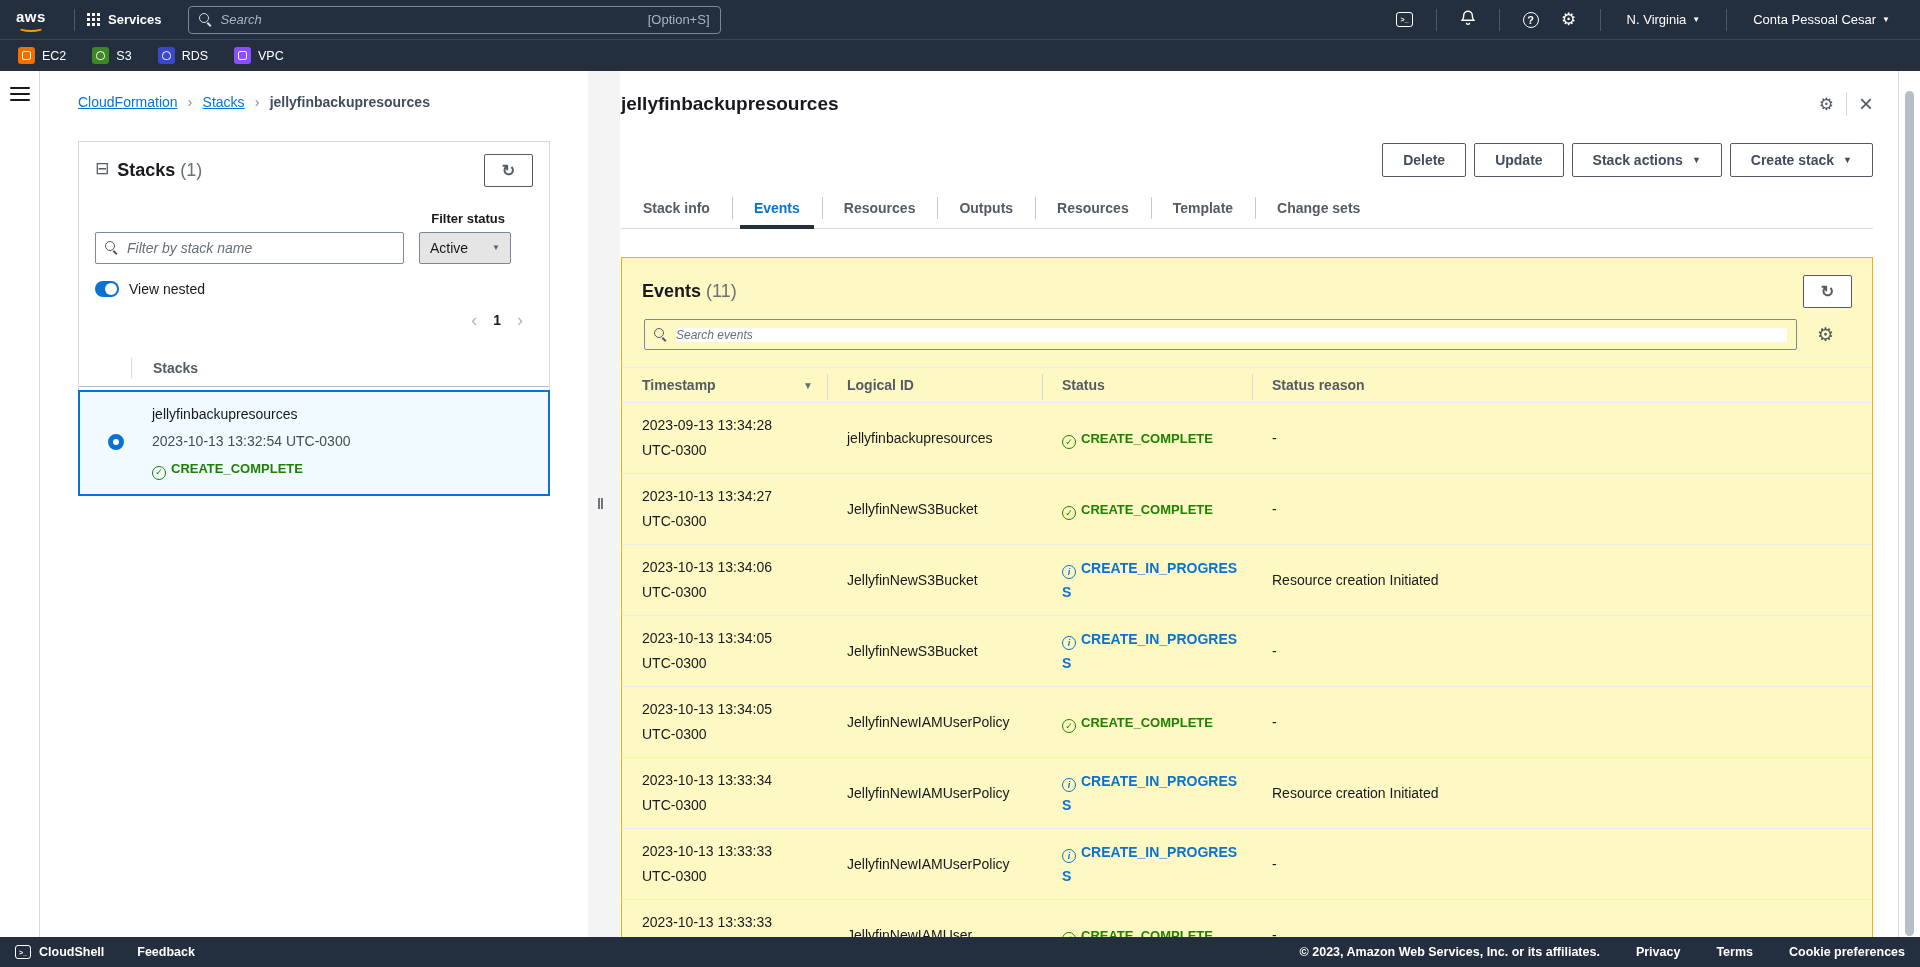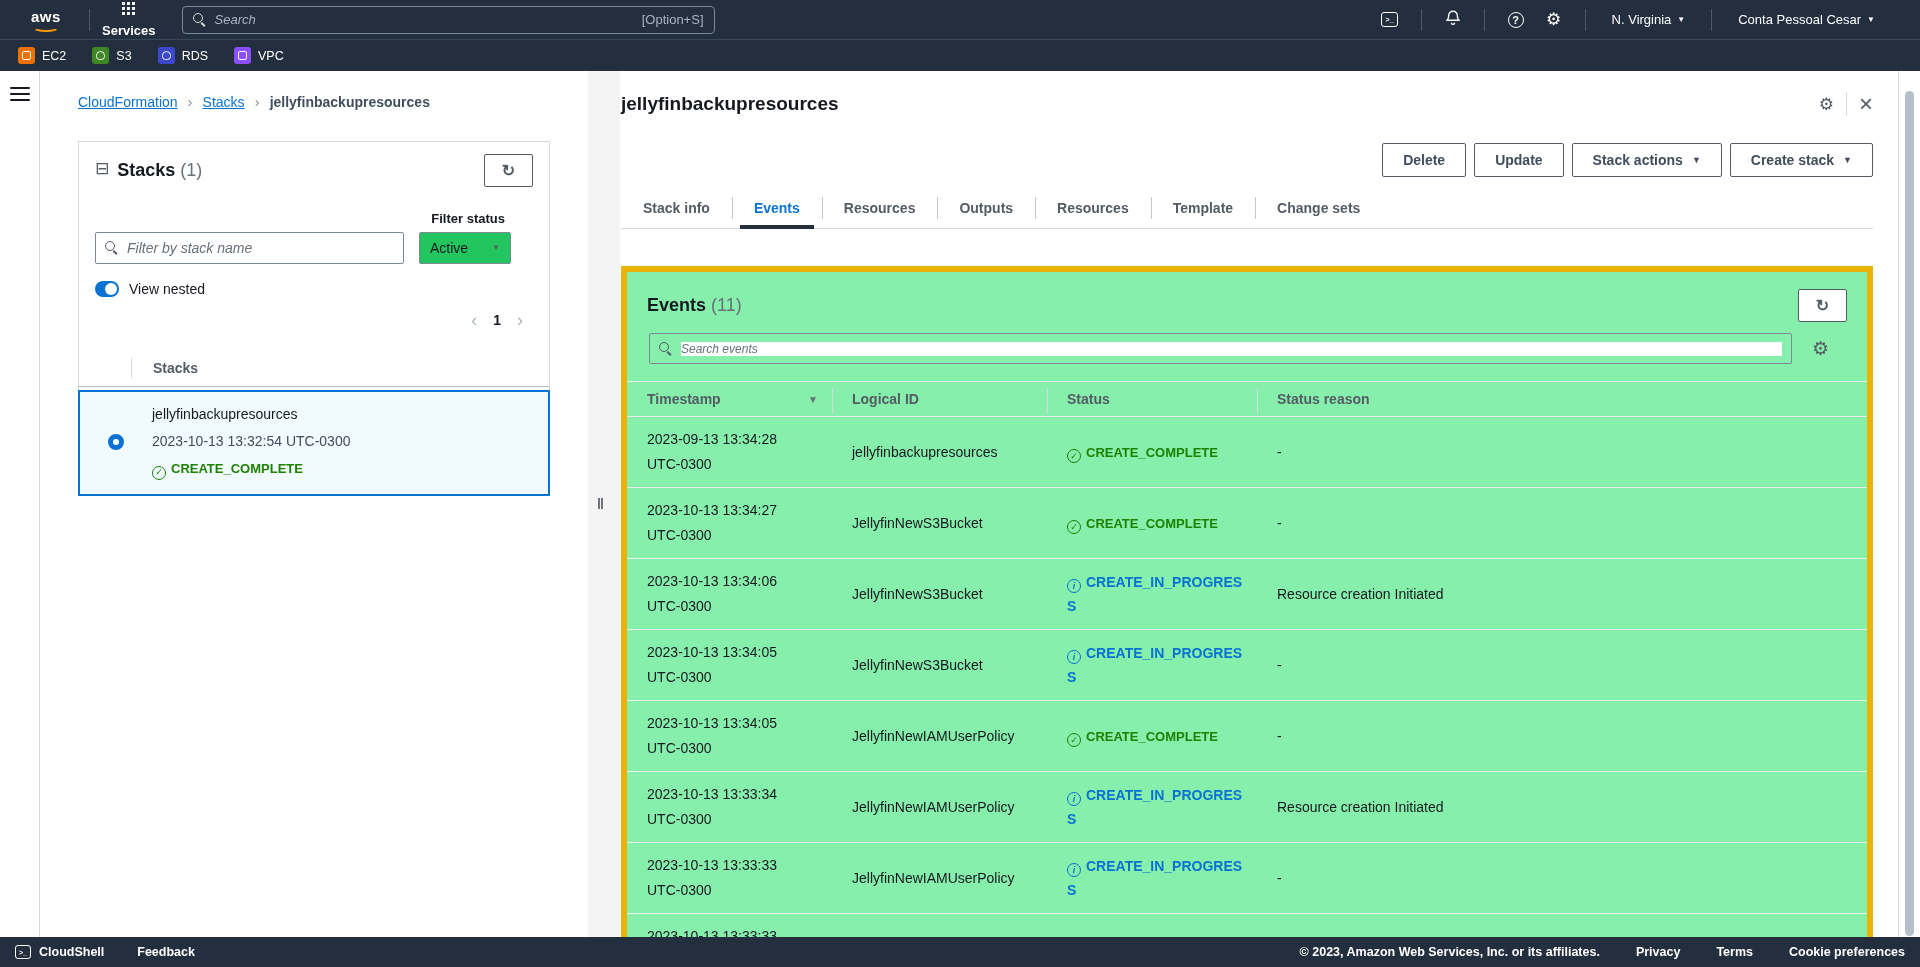--- a/index.html
+++ b/index.html
@@ -1,25 +1,25 @@
 <!DOCTYPE html>
 <html><head>
 <meta charset="utf-8">
 <style>
   * { margin:0; padding:0; box-sizing:border-box; }
   html,body { width:1920px; height:967px; overflow:hidden; }
   body { font-family:"Liberation Sans","DejaVu Sans",sans-serif; font-size:14px; color:#16191f; background:#fff; position:relative; }
 
   
-  .topnav { height:39px; background:#232f3e; display:flex; align-items:center; padding:0 31px; color:#fff; }
+  .topnav { height:39px; background:#232f3e; display:flex; align-items:center; padding:0 16px; color:#fff; }
   .aws-logo { position:relative; width:36px; height:24px; margin-right:10px; cursor:pointer; }
   .aws-logo .aws-txt { font-weight:700; font-size:15px; letter-spacing:.5px; color:#fff; }
   .aws-logo .smile { position:absolute; left:2px; top:15px; width:26px; height:9px; border:2px solid transparent; border-bottom-color:#ff9900; border-radius:50%; }
   .nav-div { width:1px; height:22px; background:#4b5a6a; margin:0 12px; }
-  .services { display:flex; align-items:center; gap:8px; cursor:pointer;flex-direction:column; }
+  .services { display:flex; align-items:center; gap:8px; cursor:pointer; }
   .services svg { display:block; }
   .services .lbl { font-size:13px; font-weight:700; }
   .nav-search { flex:0 0 533px; margin-left:26px; height:28px; border:1px solid #79879a; border-radius:4px; background:#232f3e; display:flex; align-items:center; padding:0 10px; gap:8px; }
   .mag { position:relative; width:14px; height:14px; flex:0 0 14px; }
   .mag::before { content:""; position:absolute; left:0; top:0; width:8px; height:8px; border:1.6px solid #d5dbdb; border-radius:50%; }
   .mag.dark::before { border-color:#545b64; }
   .mag::after { content:""; position:absolute; left:9px; top:9px; width:5px; height:1.6px; background:#d5dbdb; transform:rotate(45deg); transform-origin:0 0; }
   .mag.dark::after { background:#545b64; }
   .nav-search input { flex:1; background:transparent; border:none; outline:none; color:#fff; font-size:13px; font-style:italic; }
   .nav-search input::placeholder { color:#a8b4c0; font-style:italic; }
@@ -57,21 +57,21 @@
   .collapse-ic { color:#545b64; font-size:17px; margin:6px 8px 0 0; cursor:pointer; line-height:1; }
   .panel-title { font-size:18px; font-weight:700; line-height:33px; }
   .panel-title .count { color:#687078; font-weight:400; }
   .btn-refresh { margin-left:auto; width:49px; height:33px; border:1px solid #545b64; border-radius:2px; background:#fff; color:#545b64; font-size:16px; font-weight:700; cursor:pointer; }
   .filter-label-row { display:flex; margin-top:24px; }
   .filter-label { margin-left:auto; margin-right:28px; font-size:13px; font-weight:700; color:#16191f; }
   .filter-row { display:flex; margin-top:6px; }
   .filter-input { flex:1; height:32px; border:1px solid #7d8998; border-radius:2px; display:flex; align-items:center; padding:0 9px; gap:8px; background:#fff; }
   .filter-input input { border:none; outline:none; flex:1; font-size:14px; font-style:italic; color:#14532d; }
   .filter-input input::placeholder { color:#687078; font-style:italic; }
-  .select-box { width:92px; height:32px; border:1px solid #7d8998; border-radius:2px; margin-left:15px; margin-right:22px; display:flex; align-items:center; padding:0 10px; cursor:pointer; background:#22c55e; }
+  .select-box { width:92px; height:32px; border:1px solid #7d8998; border-radius:2px; margin-left:15px; margin-right:22px; display:flex; align-items:center; padding:0 10px; cursor:pointer; background:#e5e5e5; }
   .select-box .val { flex:1; font-size:14px; }
   .select-box .caret { color:#545b64; }
   .toggle-row { display:flex; align-items:center; gap:10px; margin-top:17px; }
   .toggle { width:24px; height:16px; border-radius:8px; background:#0972d3; position:relative; cursor:pointer; }
   .toggle .knob { position:absolute; right:2px; top:2px; width:12px; height:12px; border-radius:50%; background:#fff; }
   .pager { display:flex; align-items:center; justify-content:flex-end; gap:16px; margin:14px 10px 0 0; }
   .pg-arrow { color:#aab7b8; font-size:18px; line-height:1; cursor:pointer; }
   .pg-num { font-weight:700; font-size:14px; }
   .list-head { position:relative; margin-top:23px; padding:8px 0 10px 74px; font-weight:700; color:#545b64; border-bottom:1px solid #b6bec9; }
   .list-head::before { content:""; position:absolute; left:52px; top:6px; width:1px; height:20px; background:#d5dbdb; }
@@ -102,21 +102,21 @@
   .actions { margin-top:27px; display:flex; justify-content:flex-end; gap:8px; }
   .btn { height:34px; padding:0 20px; border:1px solid #545b64; border-radius:2px; background:#fff; color:#414d5c; font-weight:700; font-size:14px; display:flex; align-items:center; gap:9px; cursor:pointer; }
   .btn .caret { font-size:9px; }
 
   .tabs { margin-top:15px; display:flex; border-bottom:1px solid #d5dbdb; }
   .tab { position:relative; padding:0 22px; height:36px; line-height:32px; font-weight:700; color:#545b64; cursor:pointer; }
   .tab + .tab::before { content:""; position:absolute; left:0; top:5px; width:1px; height:22px; background:#c1c8d0; }
   .tab.active { color:#0972d3; }
   .tab.active::after { content:""; position:absolute; left:8px; right:8px; bottom:-1px; height:4px; background:#232f3e; }
 
-  .events-card { margin-top:37px; border:6px solid #eab308; background:#86efac; height:700px; }
+  .events-card { margin-top:28px; border:1px solid #eab308; background:#fef9c3; height:700px; }
   .ev-head { display:flex; align-items:center; padding:17px 20px 0; }
   .ev-title { font-size:18px; font-weight:700; line-height:33px; }
   .ev-title .count { color:#687078; font-weight:400; }
   .ev-search { display:flex; align-items:center; padding:11px 20px 0 22px; }
   .search-events { flex:1; height:31px; border:1px solid #7d8998; border-radius:2px; display:flex; align-items:center; padding:0 9px; gap:8px; margin-right:20px; }
   .search-events input { border:none; outline:none; flex:1; font-size:12px; font-style:italic; color:#16191f; }
   .search-events input::placeholder { color:#687078; font-style:italic; }
   .ev-gear { color:#545b64; font-size:19px; cursor:pointer; margin-right:18px; }
 
   .tbl { margin-top:17px; }

